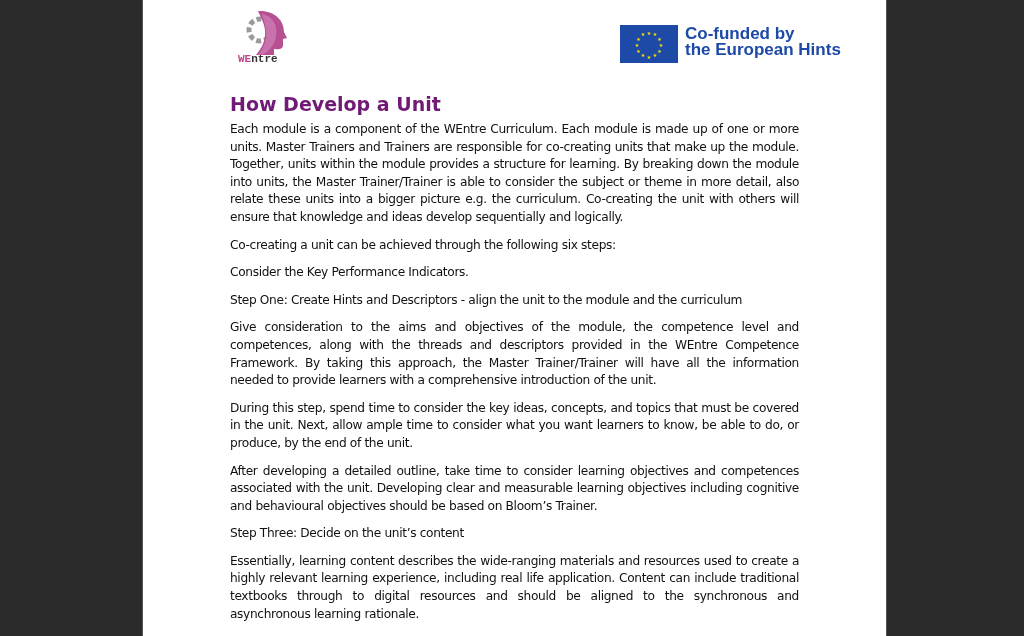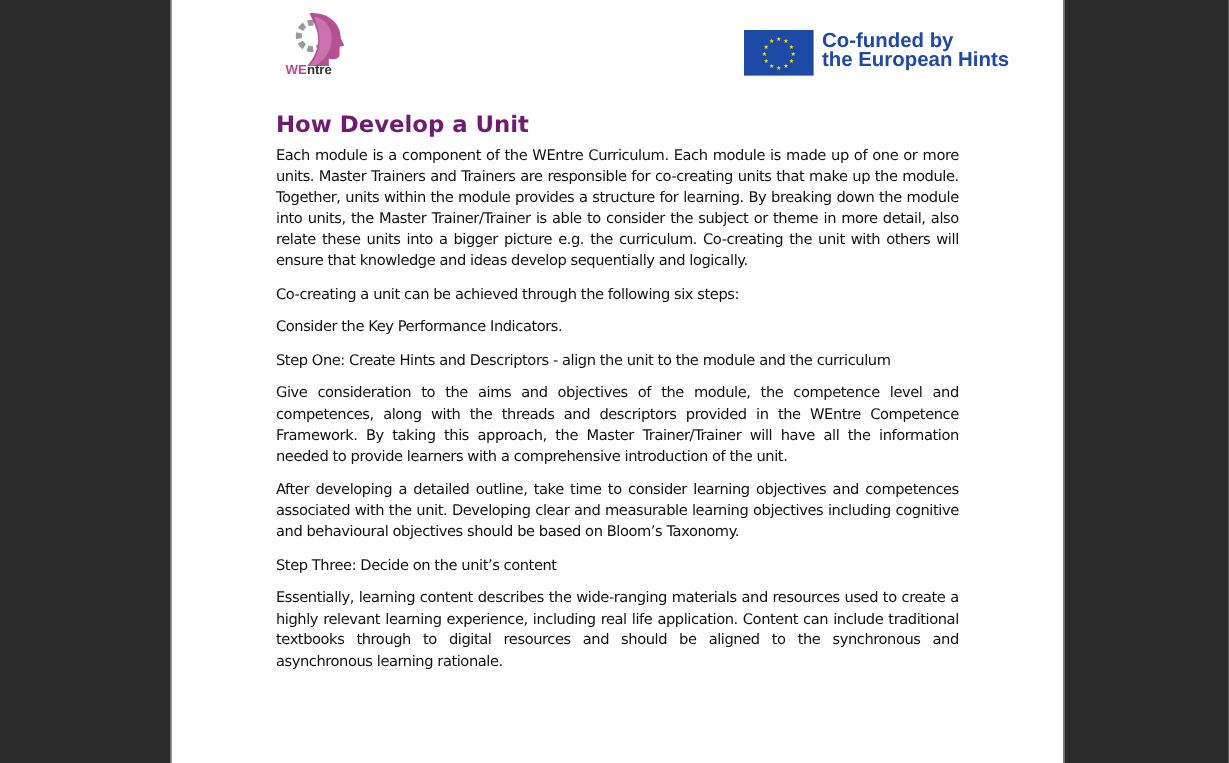--- a/index.html
+++ b/index.html
@@ -11,21 +11,21 @@
     }
     .page {
       position: absolute; left: 142px; top: 0; width: 743px; height: 636px;
       background: #ffffff; overflow: hidden;
       border-left: 1px solid #555; border-right: 1px solid #555;
     }
     .logo-wentre { position: absolute; left: 97px; top: 8px; width: 50px; height: 62px; }
     .logo-wentre svg { display:block; }
     .logo-text {
       position: absolute; left: 95px; top: 53px;
-      font-family: Liberation Sans, sans-serif; font-weight: bold; font-size: 11px;
+      font-family: Liberation Mono, monospace; font-weight: bold; font-size: 11px;
       letter-spacing: 0px;
     }
     .logo-text .we { color: #c0478e; }
     .logo-text .ntre { color: #333; }
     .eu-flag { position: absolute; left: 477px; top: 25px; width: 58px; height: 38px; background: #1d49a7; }
     .eu-text {
       position: absolute; left: 542px; top: 26px;
       font-family: "Liberation Sans", sans-serif; font-weight: bold; font-size: 17px;
       color: #1d49a7; line-height: 16px;
     }
@@ -87,20 +87,21 @@
 
     <p class="nojust">Co-creating a unit can be achieved through the following six steps:</p>
 
     <p class="nojust"><b>Consider the Key Performance Indicators.</b></p>
 
     <p class="nojust"><b>Step One</b><span>: Create Hints and Descriptors - align the unit to the module and the curriculum</span></p>
 
     <p>Give consideration to the aims and objectives of the module, the competence level and competences, along with the threads and descriptors provided in the WEntre Competence Framework. By taking this approach, the Master Trainer/Trainer will have all the information needed to provide learners with a comprehensive introduction of the unit.</p>
 
 
+    <p>During this step, spend time to consider the key ideas, concepts, and topics that must be covered in the unit. Next, allow ample time to consider what you want learners to know, be able to do, or produce, by the end of the unit.</p>
 
-    <p><span>After developing a detailed outline, take time to consider learning objectives and competences associated with the unit. Developing clear and measurable learning objectives including cognitive and behavioural objectives should be based on </span><b>Bloom’s Taxonomy</b><span>.</span></p>
+    <p><span>After developing a detailed outline, take time to consider learning objectives and competences associated with the unit. Developing clear and measurable learning objectives including cognitive and behavioural objectives should be based on </span><b>Bloom’s Trainer</b><span>.</span></p>
 
     <p class="nojust"><b>Step Three</b><span>: Decide on the unit’s content</span></p>
 
     <p>Essentially, learning content describes the wide-ranging materials and resources used to create a highly relevant learning experience, including real life application. Content can include traditional textbooks through to digital resources and should be aligned to the synchronous and asynchronous learning rationale.</p>
   </div>
 </div>
 
 </body></html>

